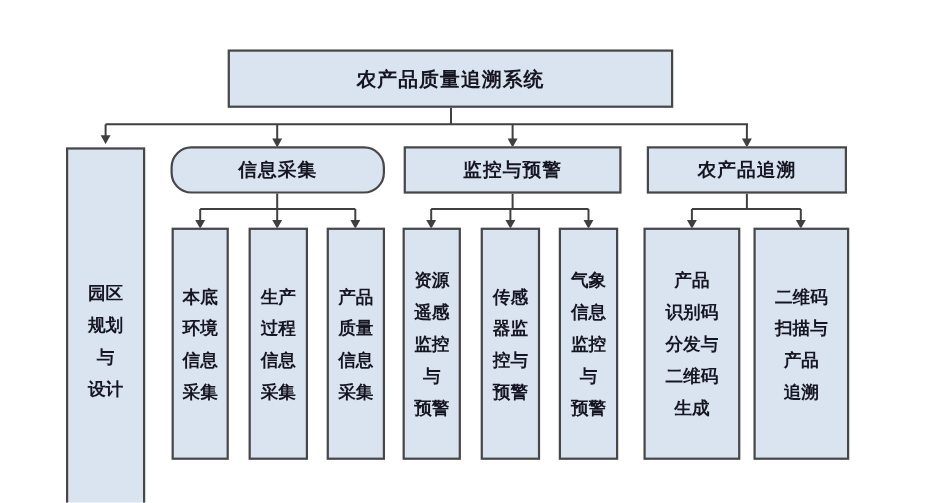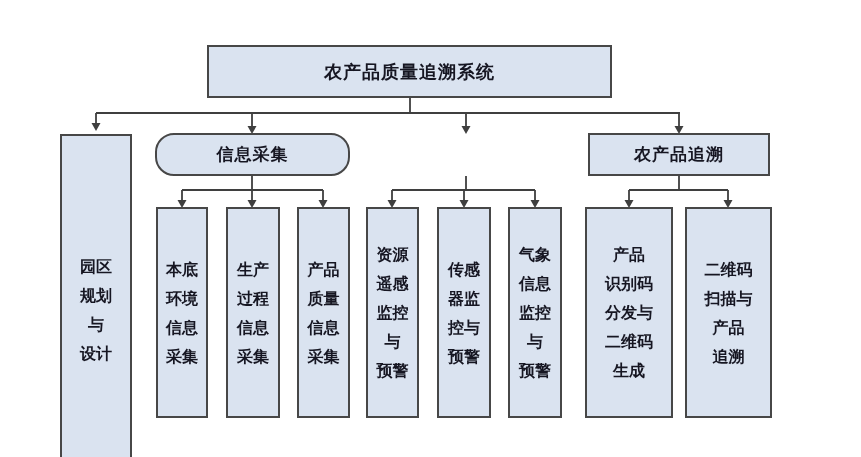--- a/index.html
+++ b/index.html
@@ -71,20 +71,21 @@
   </svg>
 
   <div class="box root">农产品质量追溯系统</div>
 
   <div class="box leaf park">园区
 规划
 与
 设计</div>
 
   <div class="box branch info">信息采集</div>
+  <div class="box branch monitor">监控与预警</div>
   <div class="box branch trace">农产品追溯</div>
 
   <div class="box leaf i1">本底
 环境
 信息
 采集</div>
   <div class="box leaf i2">生产
 过程
 信息
 采集</div>

